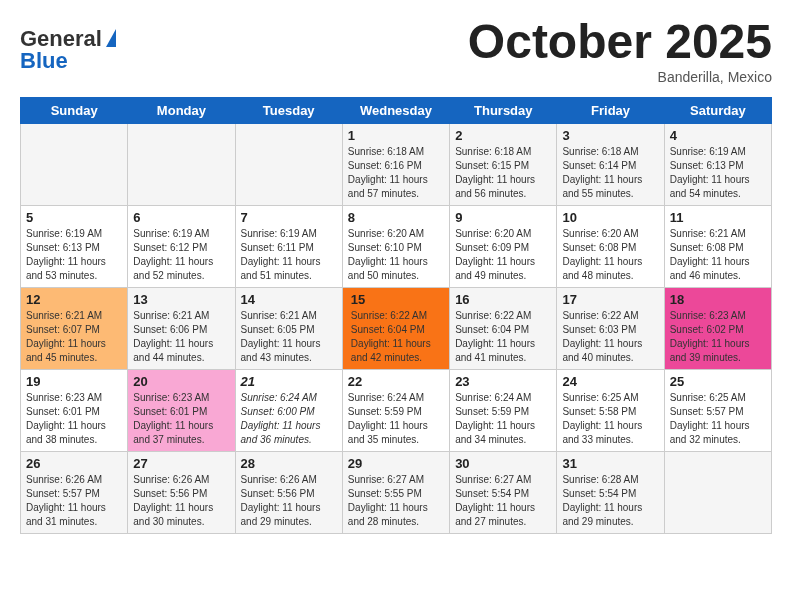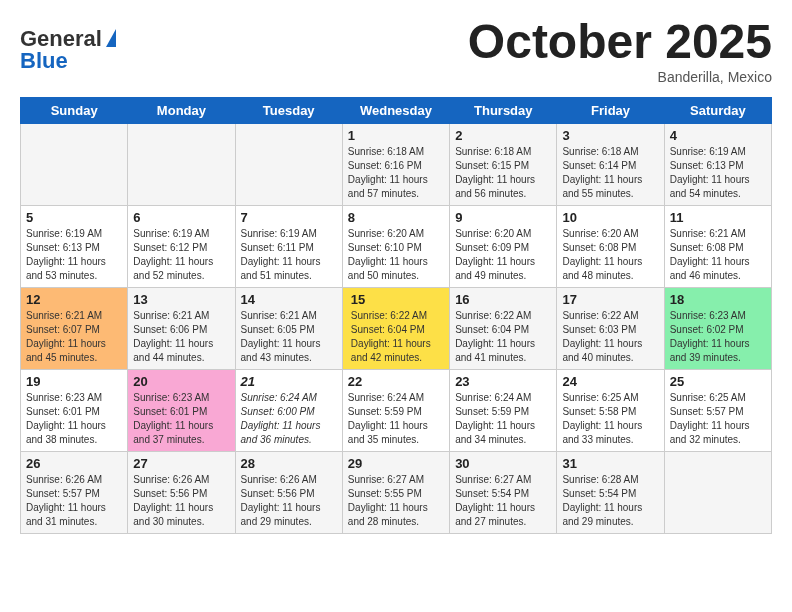--- a/index.html
+++ b/index.html
@@ -249,21 +249,21 @@
             </div>
           </td>
           <td style="background: rgb(245, 245, 245);">
             <span class="day-num">14</span>
             <div class="day-info">
               <div>Sunrise: 6:21 AM</div>
               <div>Sunset: 6:05 PM</div>
               <div>Daylight: 11 hours and 43 minutes.</div>
             </div>
           </td>
-          <td style="background: #fde047; padding-left: 8px;">
+          <td style="background: #f97316; padding-left: 8px;">
             <span class="day-num">15</span>
             <div class="day-info">
               <div>Sunrise: 6:22 AM</div>
               <div>Sunset: 6:04 PM</div>
               <div>Daylight: 11 hours and 42 minutes.</div>
             </div>
           </td>
           <td style="background: rgb(245, 245, 245);">
             <span class="day-num">16</span>
             <div class="day-info">
@@ -273,21 +273,21 @@
             </div>
           </td>
           <td style="background: rgb(245, 245, 245);">
             <span class="day-num">17</span>
             <div class="day-info">
               <div>Sunrise: 6:22 AM</div>
               <div>Sunset: 6:03 PM</div>
               <div>Daylight: 11 hours and 40 minutes.</div>
             </div>
           </td>
-          <td style="background: #86efac;">
+          <td style="background: #ec4899;">
             <span class="day-num">18</span>
             <div class="day-info">
               <div>Sunrise: 6:23 AM</div>
               <div>Sunset: 6:02 PM</div>
               <div>Daylight: 11 hours and 39 minutes.</div>
             </div>
           </td>
         </tr>
         <tr>
           <td style="background: rgb(255, 255, 255);">

